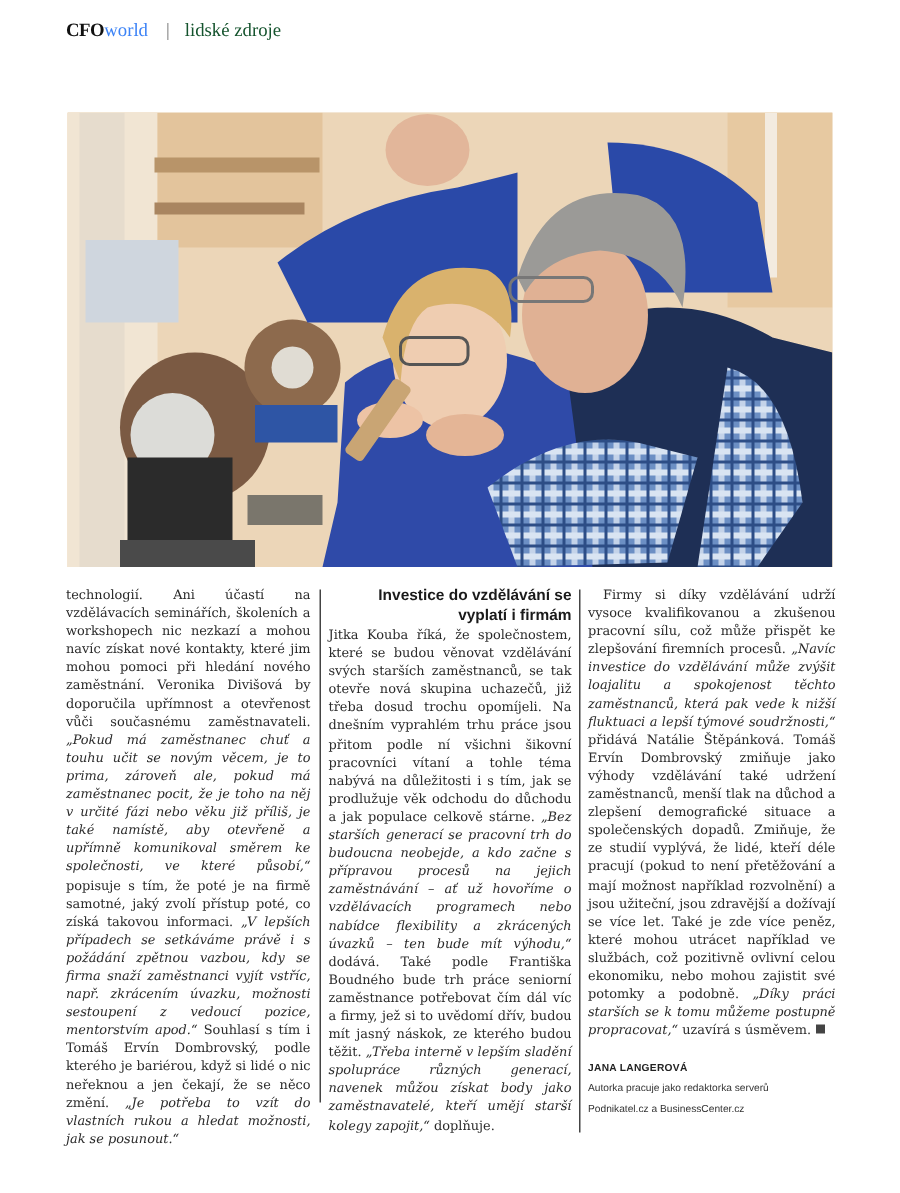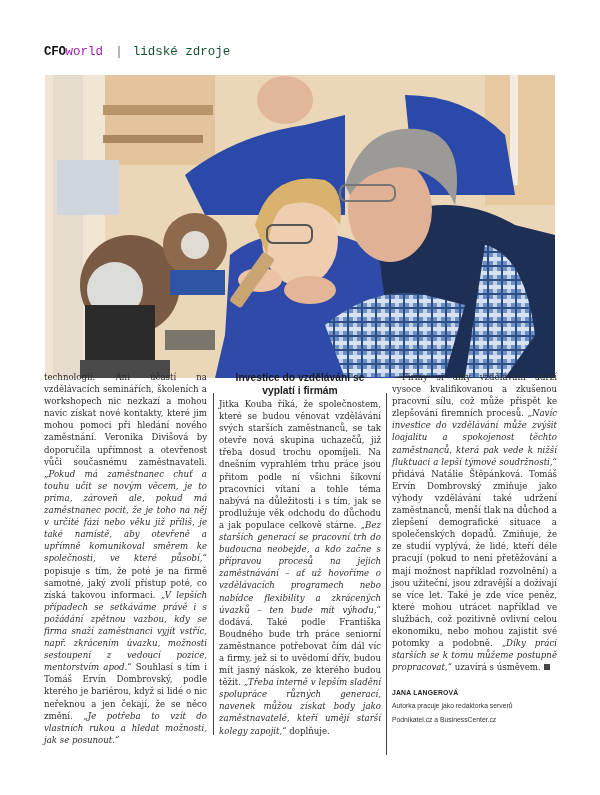--- a/index.html
+++ b/index.html
@@ -1,35 +1,35 @@
 <!DOCTYPE html>
 <html><head>
 <meta charset="utf-8">
 <style>
   html, body { margin: 0; padding: 0; background: #ffffff; }
   body { width: 600px; height: 795px; position: relative; overflow: hidden; font-family: "DejaVu Serif", serif; color: #2a2a2a; }
-  .header { position: absolute; left: 44px; top: 13px; font-family: Liberation Mono, monospace; font-size: 12.5px; color: #555; display: flex; align-items: baseline; margin-top: 32px; }
+  .header { position: absolute; left: 44px; top: 13px; font-family: Liberation Serif, serif; font-size: 12.5px; color: #555; display: flex; align-items: baseline; }
   .brand-cfo { font-weight: bold; color: #111; letter-spacing: -0.3px; }
-  .brand-world { color: #a21caf; }
+  .brand-world { color: #3b82f6; }
   .sep { margin: 0 10px 0 12px; color: #777; }
   .section { color: #14532d; }
 
   .photo { position: absolute; left: 45px; top: 75px; width: 510px; height: 303px; overflow: hidden; background: #e9d3b4; }
   .photo svg { display: block; }
 
-  .col { position: absolute; top: 371px; font-size: 8.6px; line-height: 12.1px; color: #2b2b2b; text-align: justify; hyphens: manual; }
+  .col { position: absolute; top: 391px; font-size: 8.6px; line-height: 12.1px; color: #2b2b2b; text-align: justify; hyphens: manual; }
   .col p { margin: 0; }
   .col i { }
   .col1 { left: 44px; width: 163px; }
   .col2 { left: 219px; width: 162px; }
   .col3 { left: 392px; width: 165px; }
   .divider { position: absolute; width: 1px; background: #444; }
   .div1 { left: 213px; top: 393px; height: 342px; }
   .div2 { left: 386px; top: 393px; height: 362px; }
-  .subhead { font-family: "Liberation Sans", sans-serif; font-weight: bold; font-size: 10.3px; line-height: 12.5px; color: #1a1a1a; margin: 1px 0 1px 0; text-align: center; }
+  .subhead { font-family: "Liberation Sans", sans-serif; font-weight: bold; font-size: 10.3px; line-height: 12.5px; color: #1a1a1a; margin: 1px 0 1px 0; text-align: right; }
   .indent { text-indent: 10px; }
   .endmark { display: inline-block; width: 6px; height: 6px; background: #444; vertical-align: 0px; margin-left: 3px; }
   .author { margin-top: 14px; font-family: "Liberation Sans", sans-serif; text-align: left; }
   .author-name { font-weight: bold; font-size: 6.8px; letter-spacing: 0.2px; color: #222; line-height: 12px; }
   .author-line { font-size: 6.8px; color: #333; line-height: 14px; }
 
   .footer { position: absolute; left: 44px; top: 799px; font-family: Liberation Sans, sans-serif; display: flex; align-items: flex-start; }
   .page-num { font-weight: bold; font-size: 12px; color: #111; }
   .site { font-size: 7px; letter-spacing: 1.2px; color: #444; margin-left: 10px; }
 </style>

